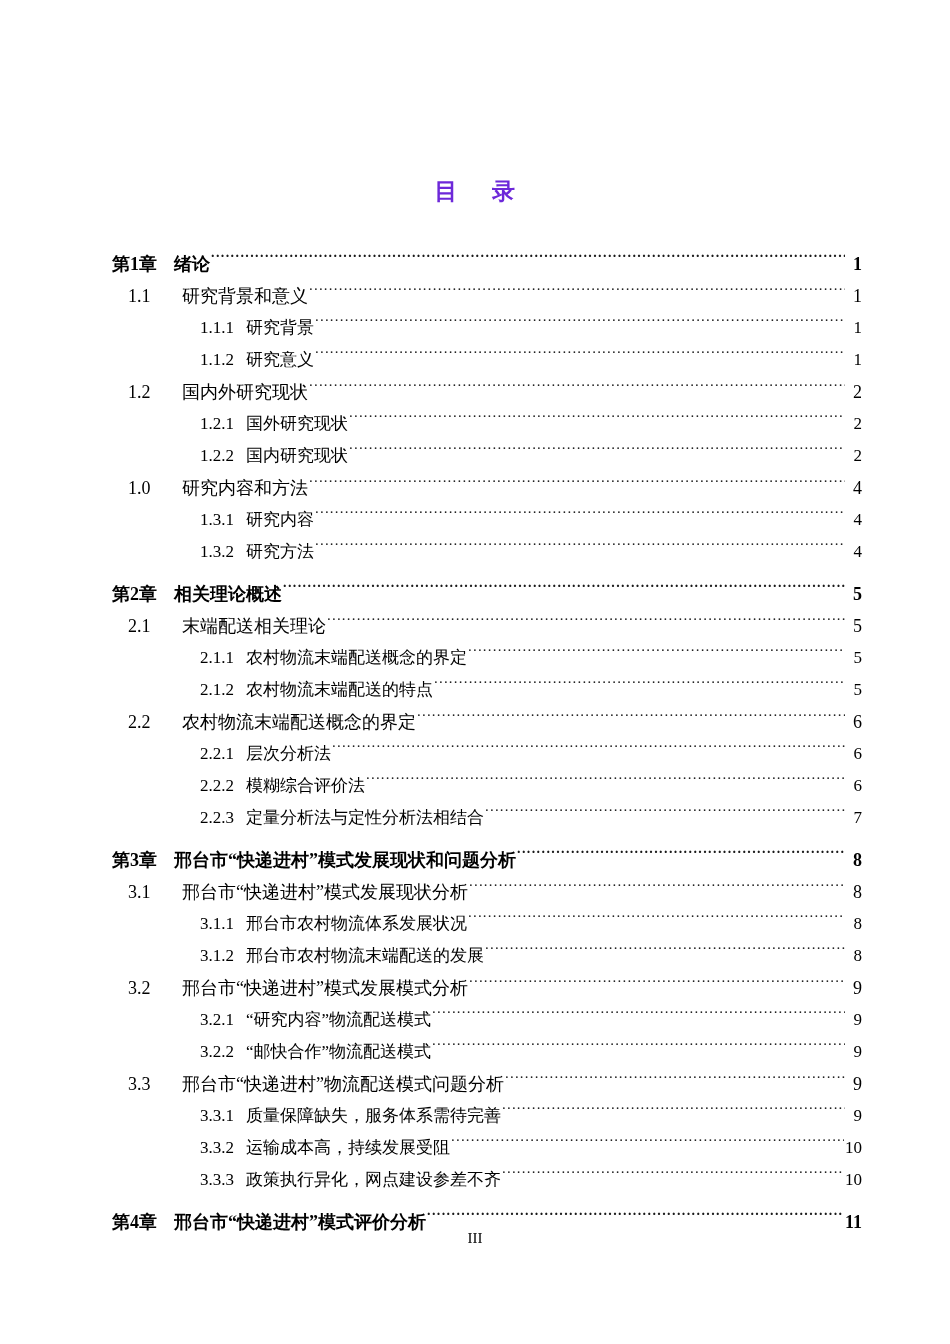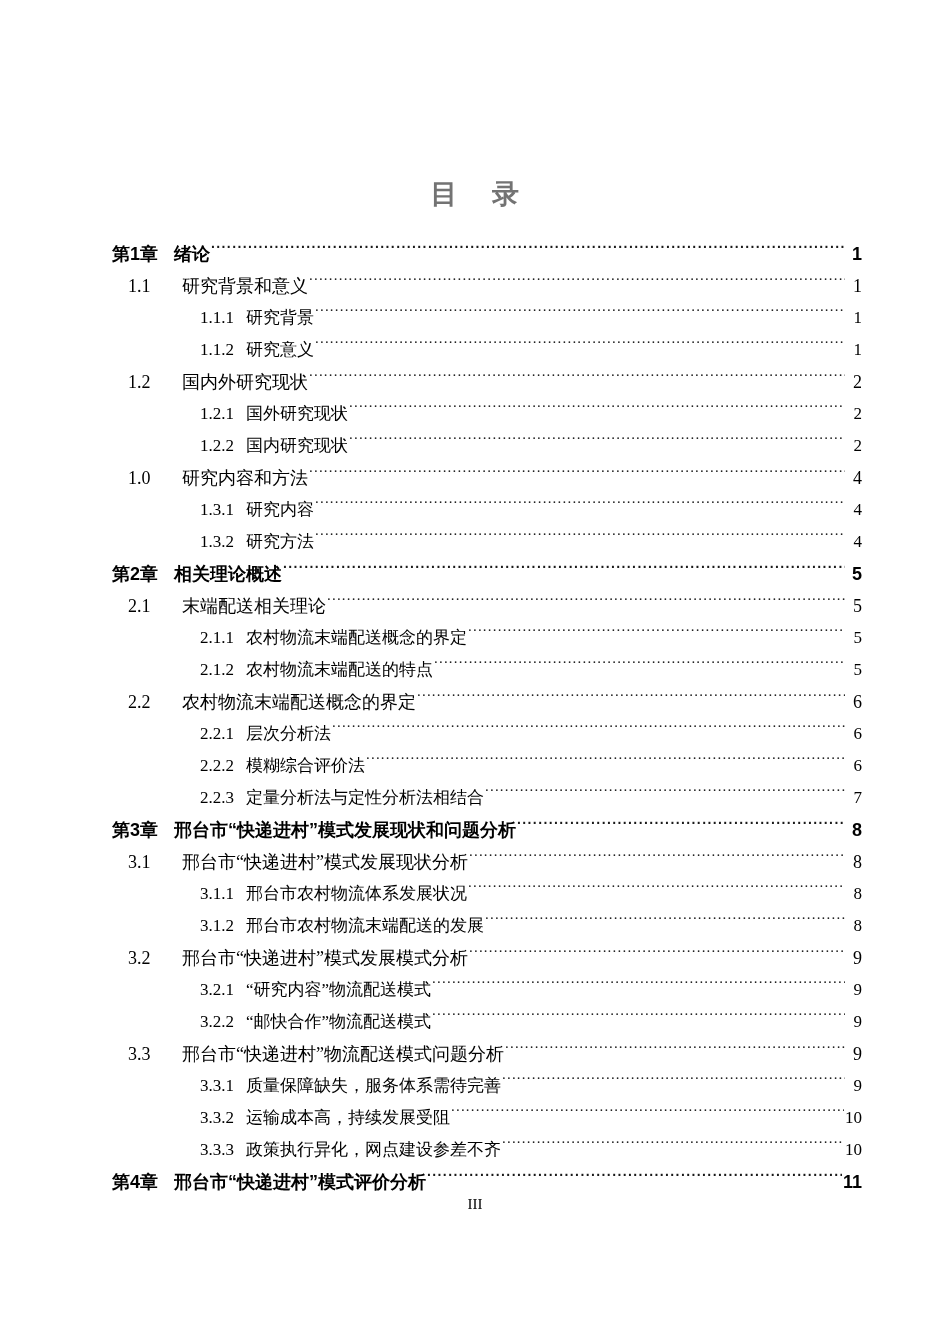--- a/index.html
+++ b/index.html
@@ -19,23 +19,23 @@
 
   
   .toc-title {
     position: absolute;
     top: 176px;
     left: 0;
     width: 950px;
     text-align: center;
     font-family: "Liberation Sans", "DejaVu Sans", sans-serif;
     font-weight: bold;
-    font-size: 27px;
+    font-size: 23px;
     letter-spacing: 0.5px;
-    color: #737373;
+    color: #6d28d9;
   }
   .toc-title .gap { display: inline-block; width: 34px; }
 
   
   .toc-list {
     position: absolute;
     top: 238px;
     left: 112px;
     width: 750px;
   }
@@ -79,23 +79,24 @@
   }
   .pg {
     flex: 0 0 auto;
     text-align: right;
     min-width: 16px;
   }
 
   
   .lvl1 {
     margin-left: 0px;
-    font-family: Liberation Sans, sans-serif;
+    font-family: Liberation Serif, serif;
     font-weight: bold;
     font-size: 18px;
+    margin-top: 10px;
   }
   .lvl1 .num { min-width: 62px; }
   .lvl1 .leader::before { font-size: 14px; letter-spacing: 1.4px; }
   .lvl1 .pg { font-size: 18px; }
 
   
   .lvl2 {
     margin-left: 16px;
     font-family: "Liberation Serif", "DejaVu Serif", serif;
     font-weight: normal;
@@ -110,21 +111,21 @@
     font-family: "Liberation Serif", "DejaVu Serif", serif;
     font-weight: normal;
     font-size: 17px;
   }
   .lvl3 .num { min-width: 58px; text-align: center; }
   .lvl3 .pg { font-size: 17px; }
 
   
   .footer {
     position: absolute;
-    top: 1196px;
+    top: 1230px;
     left: 0;
     width: 950px;
     text-align: center;
     font-size: 15px;
     font-family: "Liberation Serif", "DejaVu Serif", serif;
     color: #000;
   }
 </style>
 </head>
 <body>

